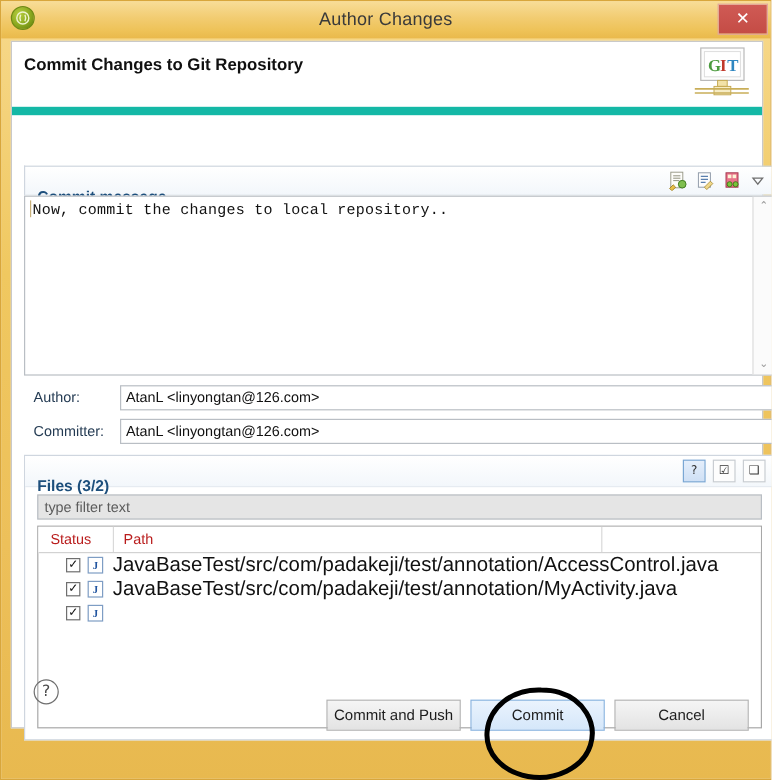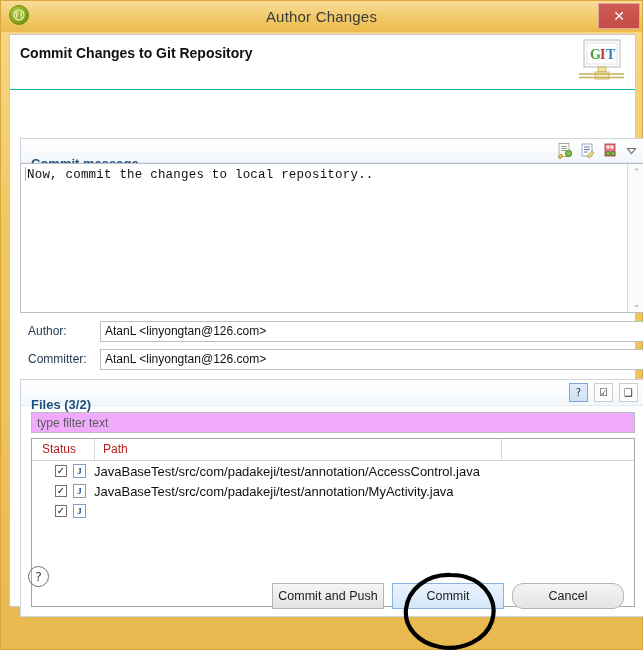--- a/index.html
+++ b/index.html
@@ -79,21 +79,21 @@
     background: #ffffff;
     border: 1px solid #c9c9c9;
     box-sizing: border-box;
   }
 
   
   .dlg-header {
     position: relative;
     height: 54px;
     background: #ffffff;
-    border-bottom: 1px solid #14b8a6;
+    border-bottom: 7px solid #14b8a6;
   }
   .dlg-header-title {
     position: absolute;
     left: 10px; top: 10px;
     font-size: 14px;
     font-weight: bold;
     color: #101010;
     font-family: "Liberation Sans", sans-serif;
   }
   .git-logo {
@@ -239,21 +239,21 @@
   .btn-square.pressed {
     border: 1px solid #7aa7d4;
     background: linear-gradient(180deg,#e4eefb 0%, #cfe0f5 100%);
   }
   .filter-input {
     position: absolute;
     left: 10px; top: 32px;
     width: 604px; height: 21px;
     box-sizing: border-box;
     border: 1px solid #b9bec4;
-    background: #f0abfc;
+    background: #e5e5e5;
     color: #5c5c5c;
     font-size: 12px;
     padding: 3px 5px;
     font-family: "Liberation Sans", sans-serif;
   }
   .table {
     position: absolute;
     left: 10px; top: 58px;
     width: 604px; height: 169px;
     box-sizing: border-box;
@@ -307,21 +307,21 @@
     background: #ffffff;
     color: #2255a0;
     font-size: 9px;
     font-weight: bold;
     display: flex; align-items: center; justify-content: center;
     font-family: "Liberation Serif", serif;
   }
   .row-path {
     position: absolute;
     left: 62px;
-    font-size: 13px;
+    font-size: 17px;
     color: #111;
     font-family: "Liberation Sans", sans-serif;
     white-space: nowrap;
   }
 
   
   .footer {
     position: absolute;
     left: 0; bottom: 0;
     width: 100%;
@@ -496,21 +496,21 @@
           <div class="row-check">✓</div>
           <div class="row-fileicon">J</div>
         </div>
       </div>
     </div>
 
     <div class="footer">
       <div class="help-icon">?</div>
       <div class="btn" style="left:262px;width:112px;">Commit and Push</div>
       <div class="btn default" style="left:382px;width:112px;">Commit</div>
-      <div class="btn" style="left:502px;width:112px;border-radius:11px;">Cancel</div>
+      <div class="btn" style="left:502px;width:112px;">Cancel</div>
     </div>
 
   </div>
 
   <div class="annotation">
     <svg width="118" height="80" viewBox="0 0 118 80" aria-hidden="true">
       <path d="M57 4 C32 3 14 19 12 38 C10 56 24 72 46 76 C68 80 92 69 98 50 C104 31 92 12 72 6 C66 4 61 4 57 4 Z" fill="none" stroke="#000000" stroke-width="4.2" stroke-linecap="round" stroke-linejoin="round"></path>
     </svg>
   </div>
 

